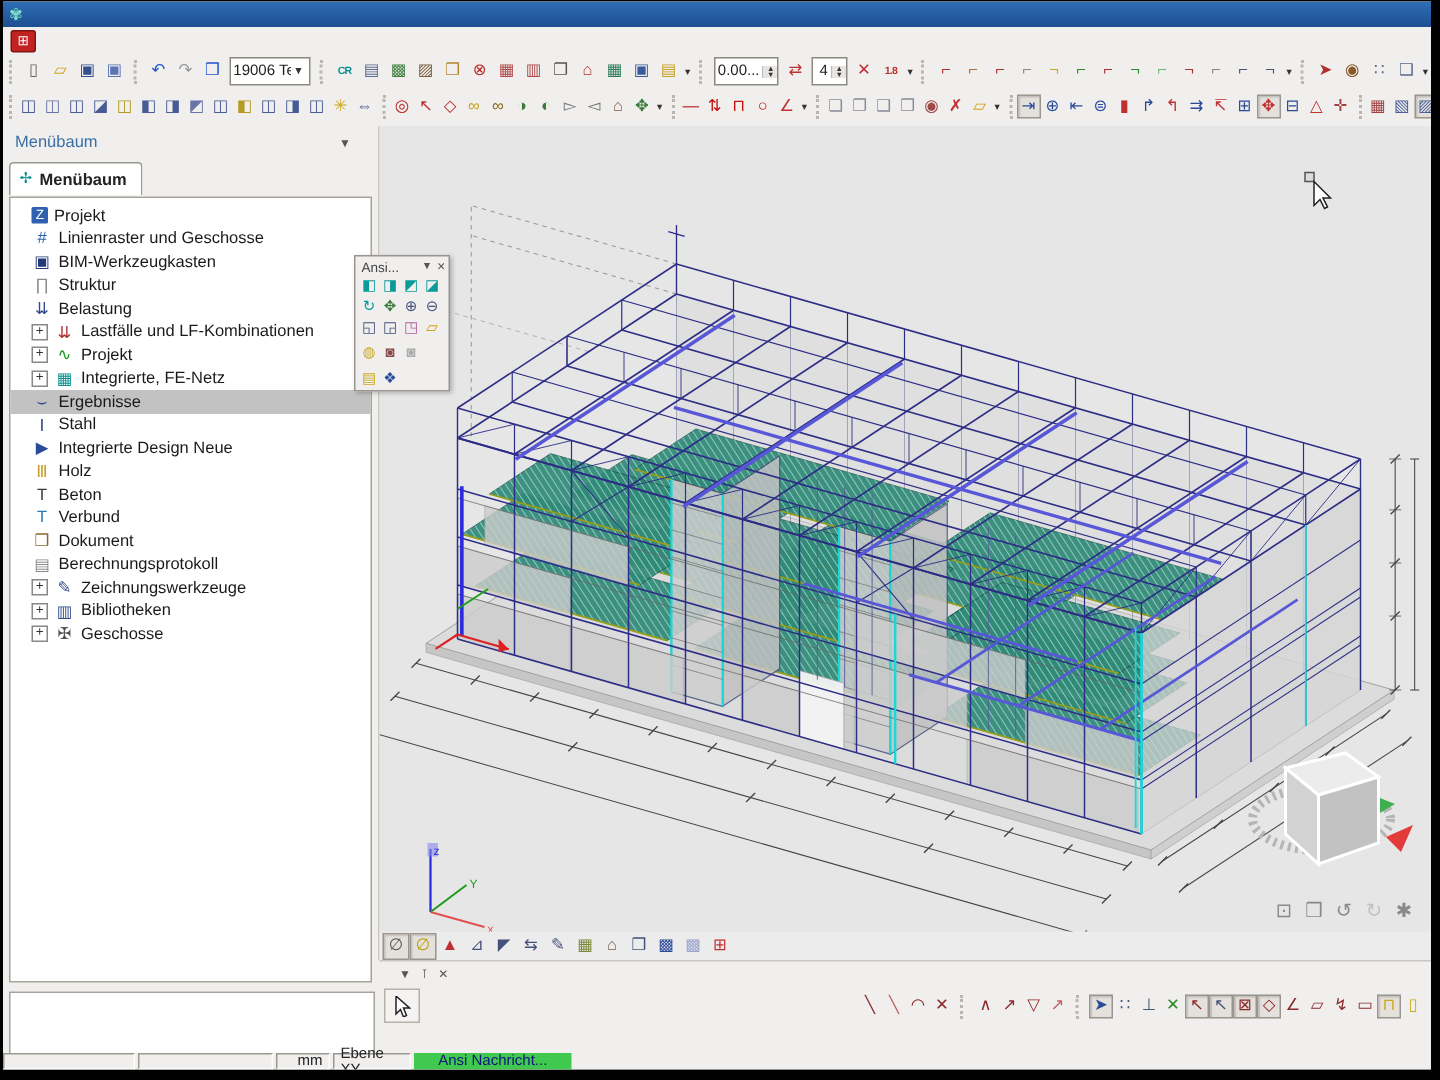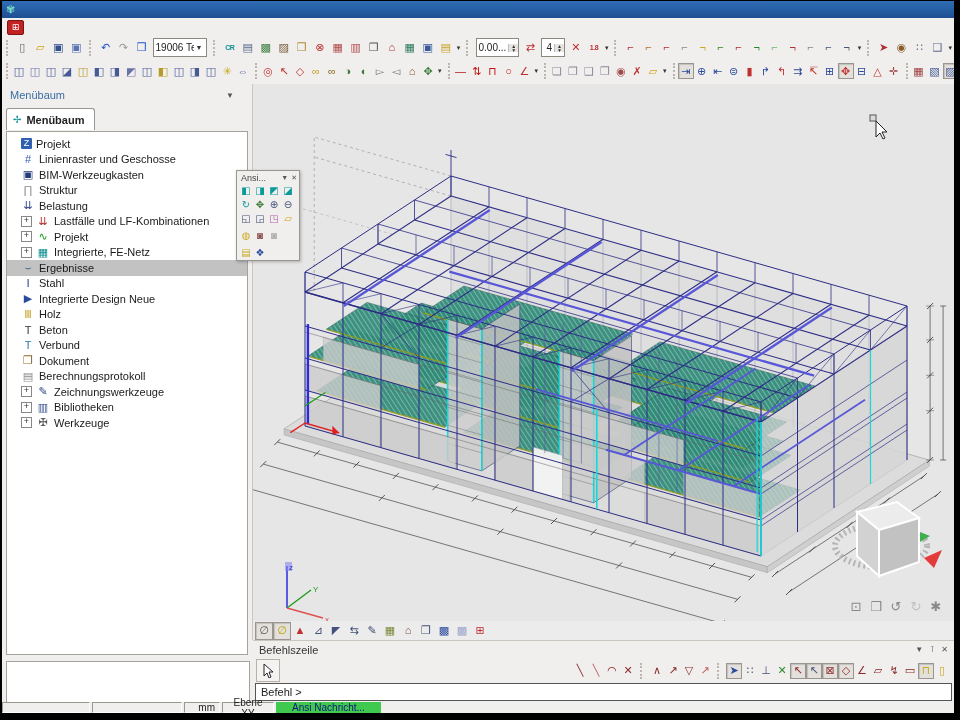--- a/index.html
+++ b/index.html
@@ -79,21 +79,21 @@
   .cmd-head .ct{flex:1;color:#333;}
   .cmd-head .cb{font-size:8px;color:#555;margin-left:7px;}
   .cmd-mid{height:25px;display:flex;align-items:center;}
   .ptrbtn{width:22px;height:21px;border:1px solid #b5b2aa;background:#f4f3f1;margin-left:3px;
           display:flex;align-items:center;justify-content:center;}
   .cmdtools{margin-left:auto;display:flex;align-items:center;margin-right:4px;}
   .cmd-input{position:absolute;left:2px;right:2px;bottom:2px;height:16px;border:1px solid #555;background:#fff;
              display:flex;align-items:center;padding-left:5px;font-size:11px;}
   
   .statusbar{position:absolute;left:0;top:701px;width:100%;height:11px;background:#f0efee;display:flex;font-size:10px;align-items:stretch;}
-  .scell{border:1px solid;border-color:#9b9891 #fdfdfd #fdfdfd #9b9891;margin-right:2px;display:flex;align-items:center;padding:0 4px;color:#222;text-align:center;}
+  .scell{border:1px solid;border-color:#9b9891 #fdfdfd #fdfdfd #9b9891;margin-right:2px;display:flex;align-items:center;padding:0 4px;color:#222;}
   .sc1{width:78px;}.sc2{width:80px;}.sc-unit{width:26px;justify-content:flex-end;}
   .sc-plane{width:42px;}.sc-status{flex:1;border-color:transparent;}
   .sc-note{width:97px;background:#3fc94e;color:#14147e;justify-content:center;border:none;margin-right:0;}
   svg{display:block;}
 </style>
 </head>
 <body>
 
 <div class="app">
 <div class="win">
@@ -587,21 +587,21 @@
               <span class="tlabel">Zeichnungswerkzeuge</span>
             </div>
               <div class="trow">
               <span class="expander">+</span>
               <span class="g ticon" style="color: rgb(51, 74, 138);">▥</span>
               <span class="tlabel">Bibliotheken</span>
             </div>
               <div class="trow">
               <span class="expander">+</span>
               <span class="g ticon" style="color: rgb(85, 85, 85);">✠</span>
-              <span class="tlabel">Werkzeuge</span>
+              <span class="tlabel">Geschosse</span>
             </div>
         </div>
       </div>
       <div class="sb-bottom"></div>
     </div>
 
     <div class="viewport">
       <svg id="model" width="701" height="556">
             <defs>
               <pattern id="hat" patternUnits="userSpaceOnUse" width="4" height="4" patternTransform="rotate(-33)">
@@ -1062,21 +1062,20 @@
             </button>
             <button class="tbi">
               <span class="g" style="color: rgb(42, 74, 154);">❖</span>
             </button>
           </div>
     </div>
   </div>
 
   <div class="cmdpanel">
     <div class="cmd-head">
-      <span class="ct">Befehlszeile</span>
       <span class="cb">▼</span>
       <span class="cb">⊺</span>
       <span class="cb">✕</span>
     </div>
     <div class="cmd-mid">
       <div class="ptrbtn">
         <svg width="12" height="14">
               <polygon points="2,0 2,12 5,9 7,14 9,13 7,8 11,8" fill="#fff" stroke="#222" stroke-width="1"></polygon>
             </svg>
       </div>
@@ -1152,23 +1151,20 @@
               </button>
               <button class="tbi pressed">
                 <span class="g" style="color: rgb(202, 168, 32);">⊓</span>
               </button>
               <button class="tbi">
                 <span class="g" style="color: rgb(202, 168, 32);">▯</span>
               </button>
             </div>
       </div>
     </div>
-    <div class="cmd-input">
-      <span>Befehl &gt;</span>
-    </div>
   </div>
 
   <div class="statusbar">
     <span class="scell sc1"></span>
     <span class="scell sc2"></span>
     <span class="scell sc-unit">mm</span>
     <span class="scell sc-plane">Ebene XY</span>
     <span class="scell sc-note">Ansi Nachricht...</span>
   </div>
 

